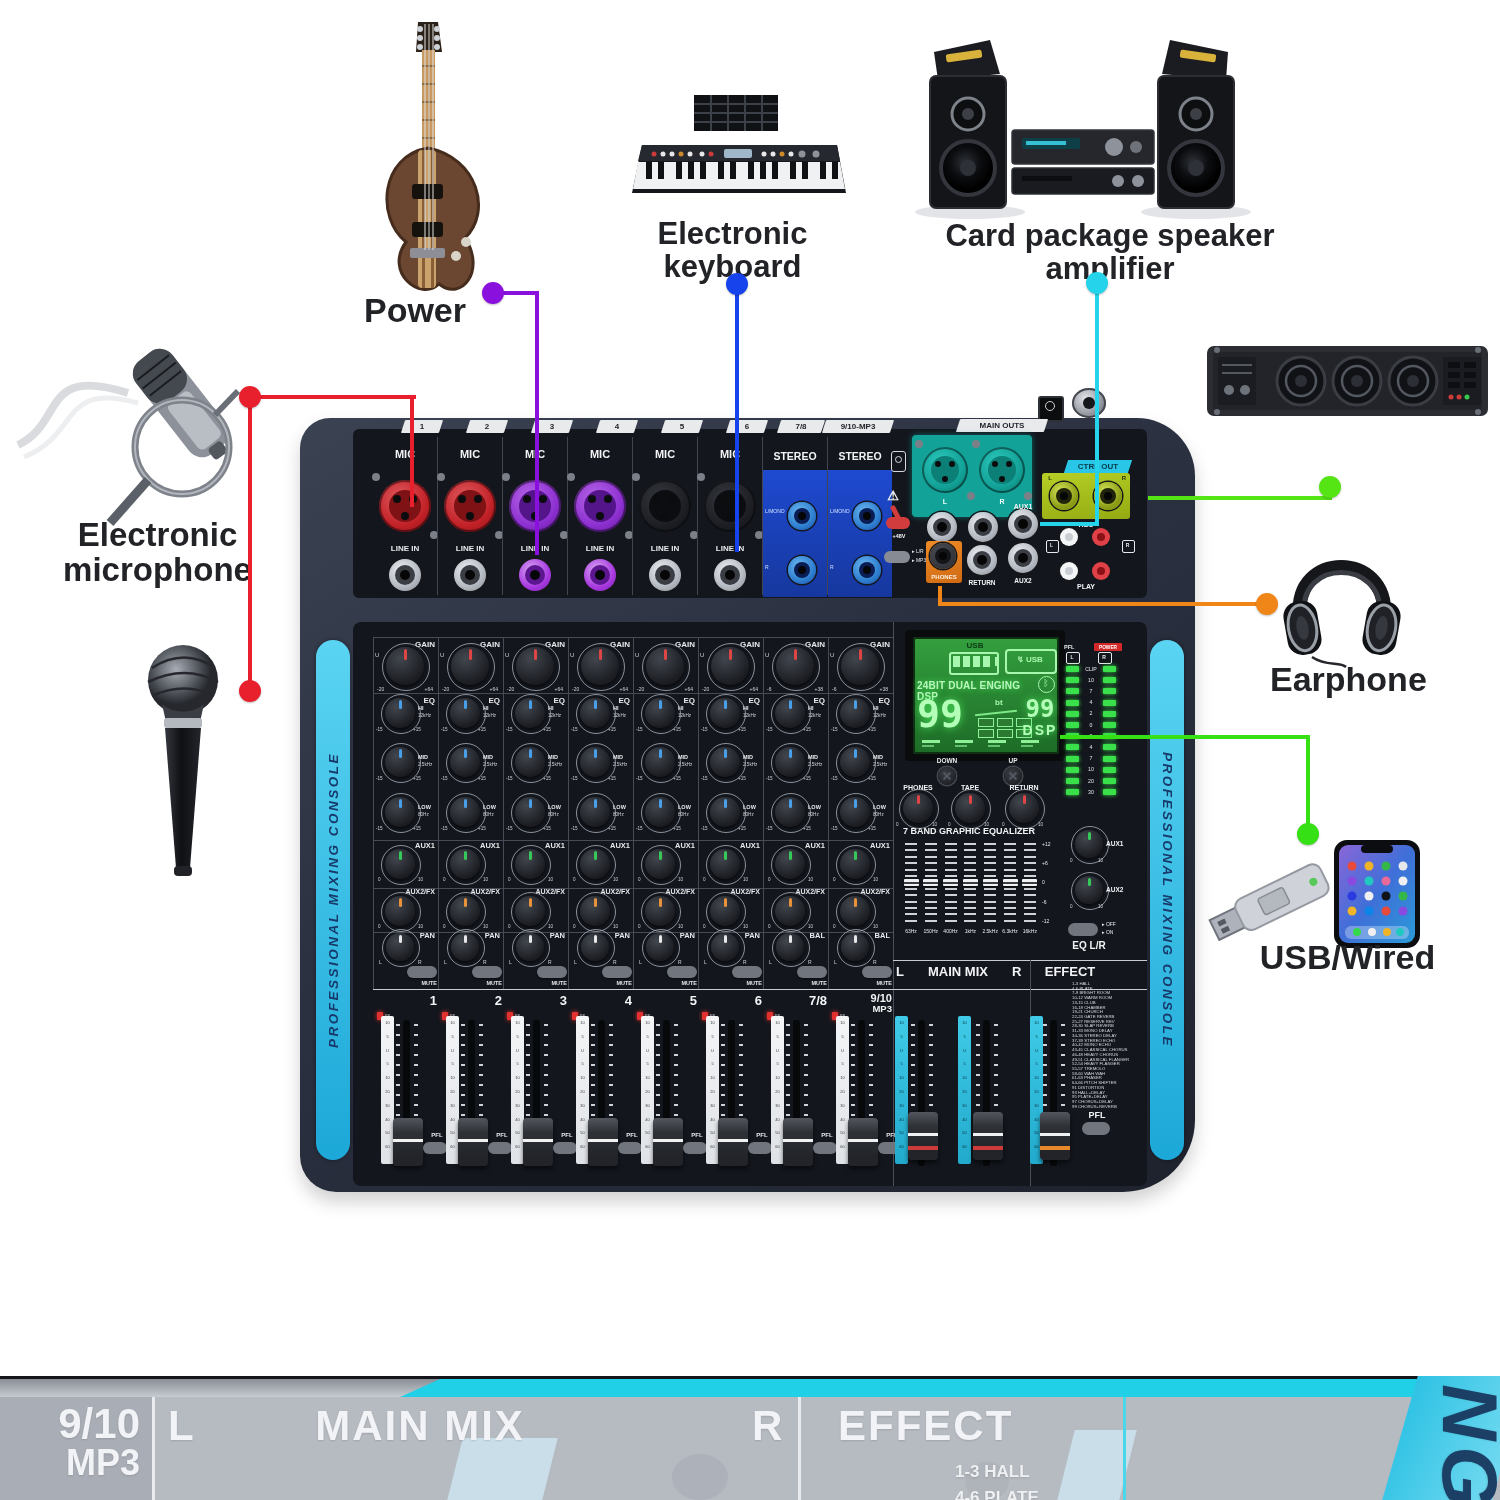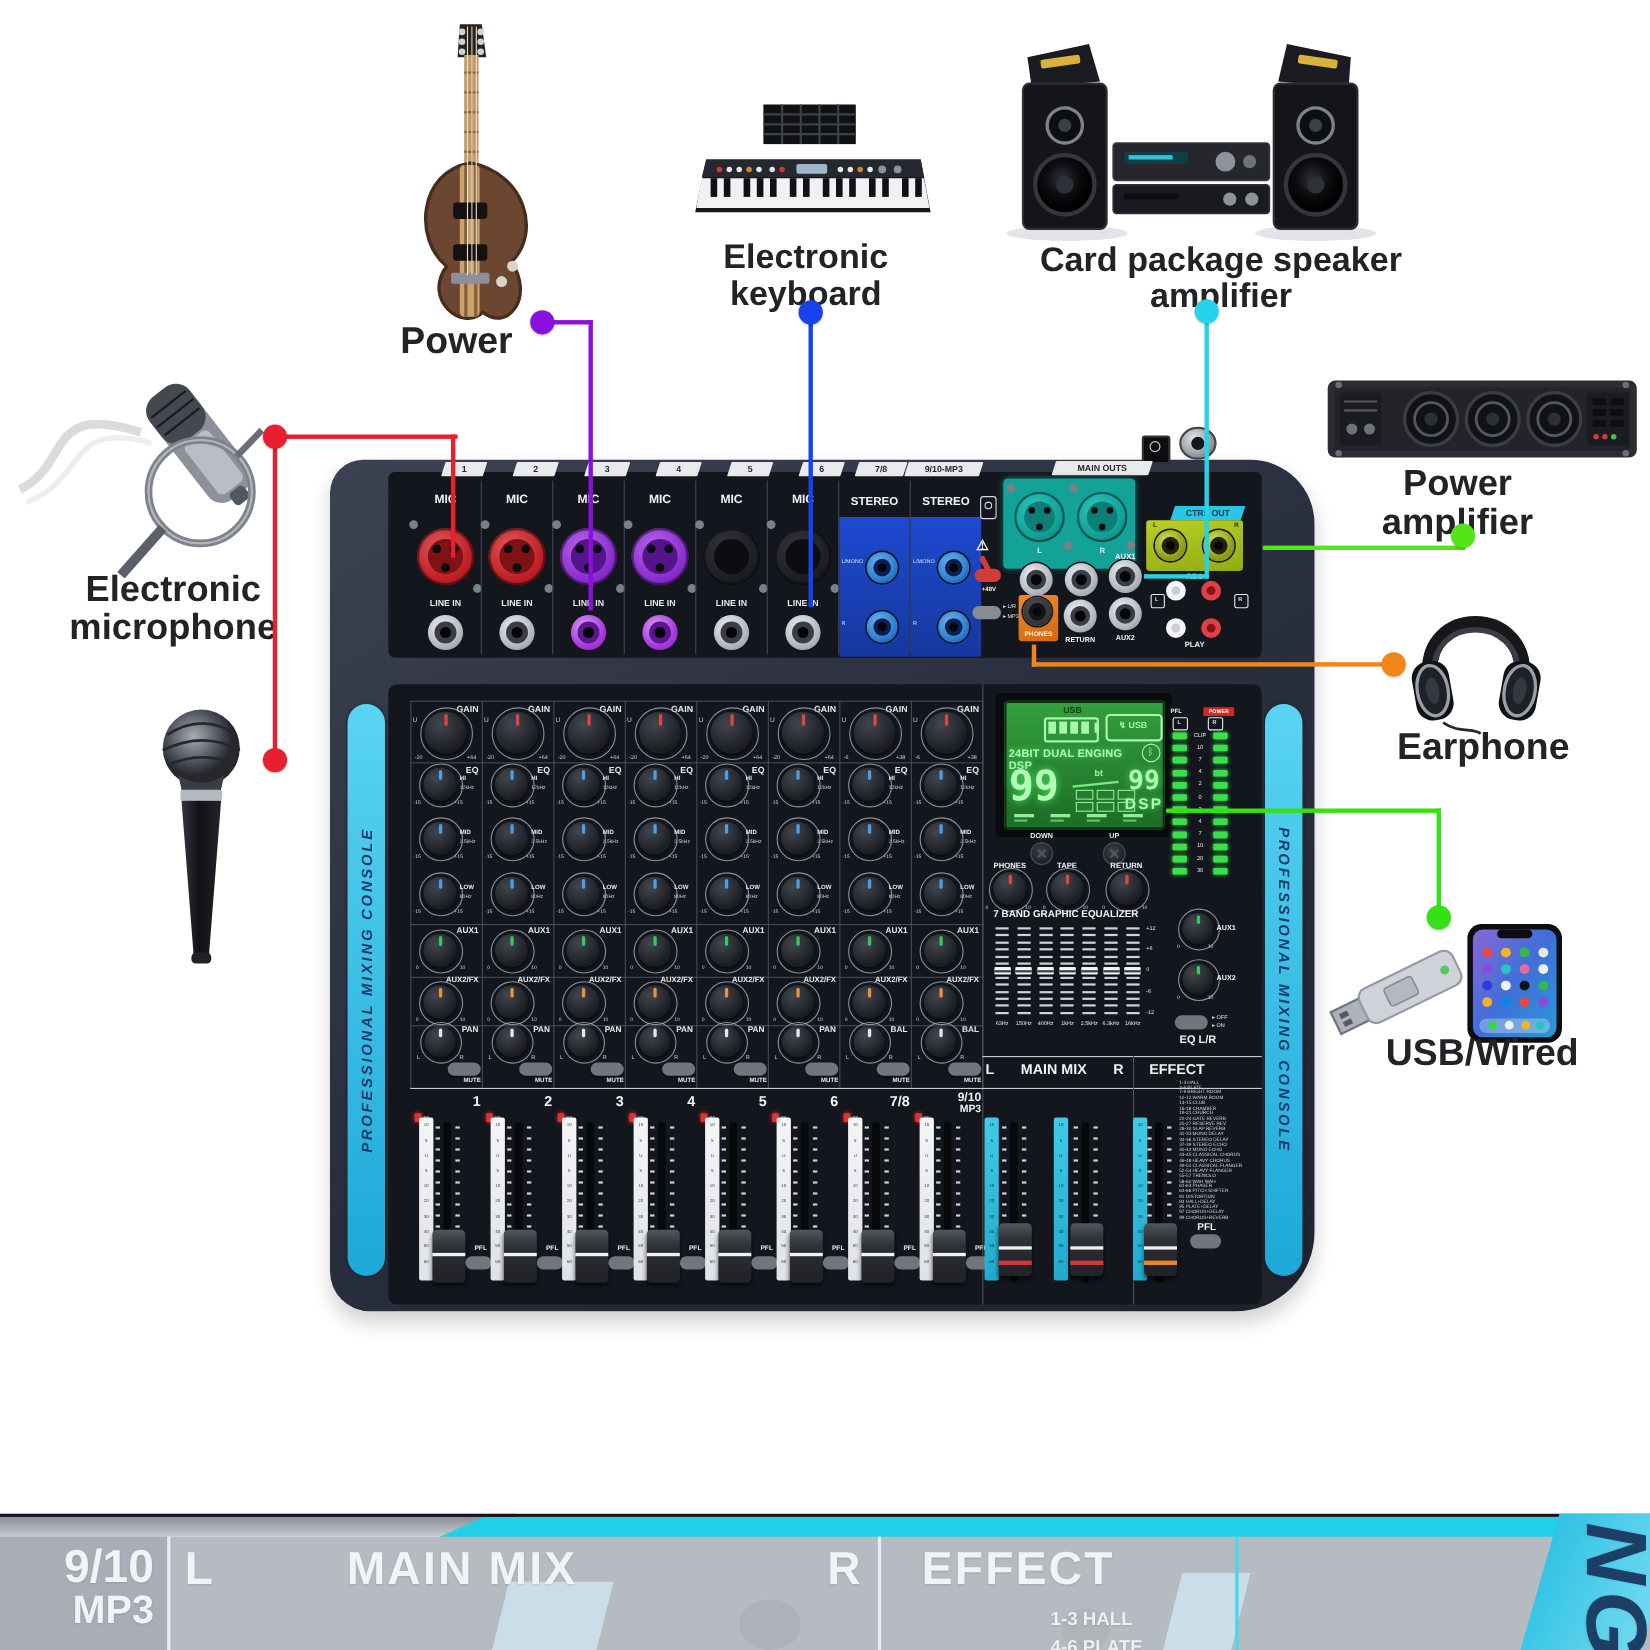--- a/index.html
+++ b/index.html
@@ -214,21 +214,20 @@
         <rect x="259" y="42" width="12" height="6"></rect>
     </g>
     <circle cx="246" cy="57" r="2.5" fill="#cc3a3a"></circle>
       <circle cx="254" cy="57" r="2.5" fill="#cc3a3a"></circle>
       <circle cx="262" cy="57" r="2.5" fill="#3ac84a"></circle>
     <circle cx="12" cy="10" r="3" fill="#6a6e76"></circle>
       <circle cx="273" cy="10" r="3" fill="#6a6e76"></circle>
     <circle cx="12" cy="72" r="3" fill="#6a6e76"></circle>
       <circle cx="273" cy="72" r="3" fill="#6a6e76"></circle>
   </svg>
-  <div class="devlabel" style="left:1205px;top:422px;width:240px;font-size:33px;">Power amplifier</div>
 
   <svg style="left:1282px;top:535px" width="122" height="132" viewBox="0 0 122 132">
     <path d="M18 80 C 12 16, 106 16, 102 80" stroke="#16171b" stroke-width="14" fill="none"></path>
     <path d="M22 78 C 18 24, 100 24, 98 78" stroke="#3a3d43" stroke-width="5" fill="none"></path>
     <g transform="rotate(-10 20 96)">
       <rect x="4" y="66" width="34" height="54" rx="15" fill="#101114"></rect>
       <ellipse cx="21" cy="93" rx="14" ry="23" fill="#1f2126" stroke="#9aa0a8" stroke-width="3"></ellipse>
       <ellipse cx="21" cy="93" rx="6" ry="12" fill="#35383f"></ellipse>
     </g>
     <g transform="rotate(10 100 96)">

